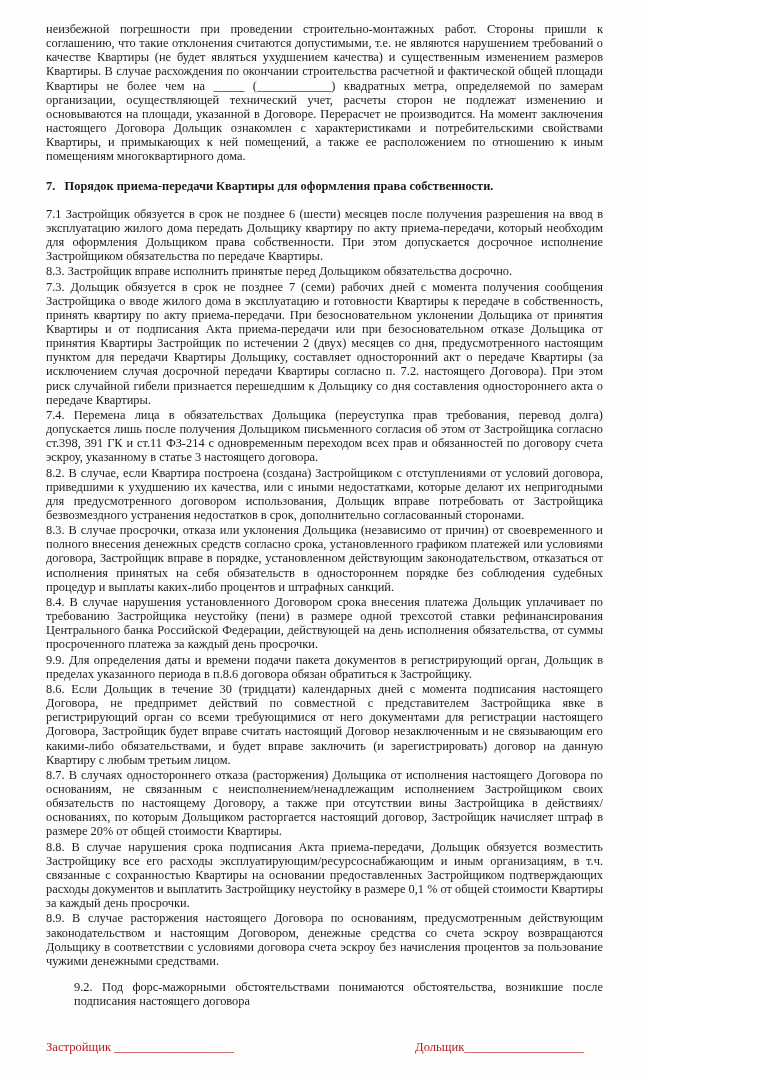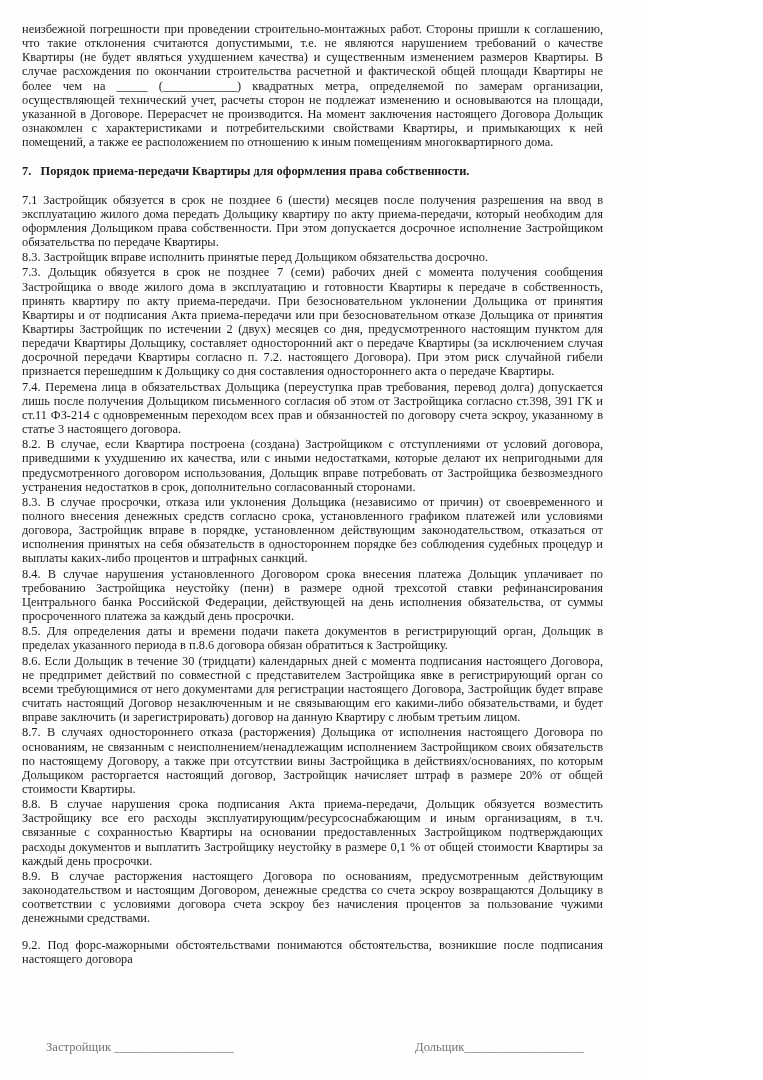--- a/index.html
+++ b/index.html
@@ -6,66 +6,66 @@
   html, body { margin: 0; padding: 0; }
   body {
     width: 763px; height: 1080px;
     background: #ffffff;
     font-family: "Liberation Serif", serif;
   }
   .page {
     position: relative;
     width: 646px; height: 1080px;
     background: #fefefe;
-    padding: 22px 43px 58px 22px;
+    padding: 22px 43px 58px 46px;
     overflow: hidden;
     color: #1b1b1b;
   }
   .para {
     margin: 0 0 1px 0;
     font-size: 12.4px;
     line-height: 14.15px;
     text-align: justify;
   }
   .heading {
     margin: 15px 0 14px 0;
     font-size: 12.4px;
     line-height: 14.15px;
     font-weight: 700;
     text-align: left;
   }
   .heading-gap { margin-bottom: 26px; }
-  .para-gap { margin-top: 12px; }
+  .para-gap { margin-top: 12px; margin-left: 28px; }
   .signatures {
     position: absolute;
     left: 46px; right: 62px; bottom: 26px;
     display: flex;
     justify-content: space-between;
     font-size: 12.6px;
     line-height: 14.5px;
-    color: #737373;
+    color: #b91c1c;
   }
 </style>
 </head>
 <body>
 
 <div class="page">
 
   <p class="para">неизбежной погрешности при проведении строительно-монтажных работ. Стороны пришли к соглашению, что такие отклонения считаются допустимыми, т.е. не являются нарушением требований о качестве Квартиры (не будет являться ухудшением качества) и существенным изменением размеров Квартиры. В случае расхождения по окончании строительства расчетной и фактической общей площади Квартиры не более чем на _____ (____________) квадратных метра, определяемой по замерам организации, осуществляющей технический учет, расчеты сторон не подлежат изменению и основываются на площади, указанной в Договоре. Перерасчет не производится. На момент заключения настоящего Договора Дольщик ознакомлен с характеристиками и потребительскими свойствами Квартиры, и примыкающих к ней помещений, а также ее расположением по отношению к иным помещениям многоквартирного дома.</p>
 
   <h2 class="heading">7.&nbsp;&nbsp;&nbsp;Порядок приема-передачи Квартиры для оформления права собственности.</h2>
   <p class="para">7.1 Застройщик обязуется в срок не позднее 6 (шести) месяцев после получения разрешения на ввод в эксплуатацию жилого дома передать Дольщику квартиру по акту приема-передачи, который необходим для оформления Дольщиком права собственности. При этом допускается досрочное исполнение Застройщиком обязательства по передаче Квартиры.</p>
   <p class="para">8.3. Застройщик вправе исполнить принятые перед Дольщиком обязательства досрочно.</p>
   <p class="para">7.3. Дольщик обязуется в срок не позднее 7 (семи) рабочих дней с момента получения сообщения Застройщика о вводе жилого дома в эксплуатацию и готовности Квартиры к передаче в собственность, принять квартиру по акту приема-передачи. При безосновательном уклонении Дольщика от принятия Квартиры и от подписания Акта приема-передачи или при безосновательном отказе Дольщика от принятия Квартиры Застройщик по истечении 2 (двух) месяцев со дня, предусмотренного настоящим пунктом для передачи Квартиры Дольщику, составляет односторонний акт о передаче Квартиры (за исключением случая досрочной передачи Квартиры согласно п. 7.2. настоящего Договора). При этом риск случайной гибели признается перешедшим к Дольщику со дня составления одностороннего акта о передаче Квартиры.</p>
   <p class="para">7.4. Перемена лица в обязательствах Дольщика (переуступка прав требования, перевод долга) допускается лишь после получения Дольщиком письменного согласия об этом от Застройщика согласно ст.398, 391 ГК и ст.11 ФЗ-214 с одновременным переходом всех прав и обязанностей по договору счета эскроу, указанному в статье 3 настоящего договора.</p>
 
   <p class="para">8.2. В случае, если Квартира построена (создана) Застройщиком с отступлениями от условий договора, приведшими к ухудшению их качества, или с иными недостатками, которые делают их непригодными для предусмотренного договором использования, Дольщик вправе потребовать от Застройщика безвозмездного устранения недостатков в срок, дополнительно согласованный сторонами.</p>
   <p class="para">8.3. В случае просрочки, отказа или уклонения Дольщика (независимо от причин) от своевременного и полного внесения денежных средств согласно срока, установленного графиком платежей или условиями договора, Застройщик вправе в порядке, установленном действующим законодательством, отказаться от исполнения принятых на себя обязательств в одностороннем порядке без соблюдения судебных процедур и выплаты каких-либо процентов и штрафных санкций.</p>
   <p class="para">8.4. В случае нарушения установленного Договором срока внесения платежа Дольщик уплачивает по требованию Застройщика неустойку (пени) в размере одной трехсотой ставки рефинансирования Центрального банка Российской Федерации, действующей на день исполнения обязательства, от суммы просроченного платежа за каждый день просрочки.</p>
-  <p class="para">8.5. Для определения даты и времени подачи пакета документов в регистрирующий орган, Дольщик в пределах указанного периода в п.8.6 договора обязан обратиться к Застройщику.</p>
+  <p class="para">9.9. Для определения даты и времени подачи пакета документов в регистрирующий орган, Дольщик в пределах указанного периода в п.8.6 договора обязан обратиться к Застройщику.</p>
   <p class="para">8.6. Если Дольщик в течение 30 (тридцати) календарных дней с момента подписания настоящего Договора, не предпримет действий по совместной с представителем Застройщика явке в регистрирующий орган со всеми требующимися от него документами для регистрации настоящего Договора, Застройщик будет вправе считать настоящий Договор незаключенным и не связывающим его какими-либо обязательствами, и будет вправе заключить (и зарегистрировать) договор на данную Квартиру с любым третьим лицом.</p>
   <p class="para">8.7. В случаях одностороннего отказа (расторжения) Дольщика от исполнения настоящего Договора по основаниям, не связанным с неисполнением/ненадлежащим исполнением Застройщиком своих обязательств по настоящему Договору, а также при отсутствии вины Застройщика в действиях/основаниях, по которым Дольщиком расторгается настоящий договор, Застройщик начисляет штраф в размере 20% от общей стоимости Квартиры.</p>
   <p class="para">8.8. В случае нарушения срока подписания Акта приема-передачи, Дольщик обязуется возместить Застройщику все его расходы эксплуатирующим/ресурсоснабжающим и иным организациям, в т.ч. связанные с сохранностью Квартиры на основании предоставленных Застройщиком подтверждающих расходы документов и выплатить Застройщику неустойку в размере 0,1 % от общей стоимости Квартиры за каждый день просрочки.</p>
   <p class="para">8.9. В случае расторжения настоящего Договора по основаниям, предусмотренным действующим законодательством и настоящим Договором, денежные средства со счета эскроу возвращаются Дольщику в соответствии с условиями договора счета эскроу без начисления процентов за пользование чужими денежными средствами.</p>
 
   <p class="para para-gap">9.2. Под форс-мажорными обстоятельствами понимаются обстоятельства, возникшие после подписания настоящего договора</p>
 
   <div class="signatures">
     <span class="sig">Застройщик ___________________</span>
     <span class="sig">Дольщик___________________</span>

